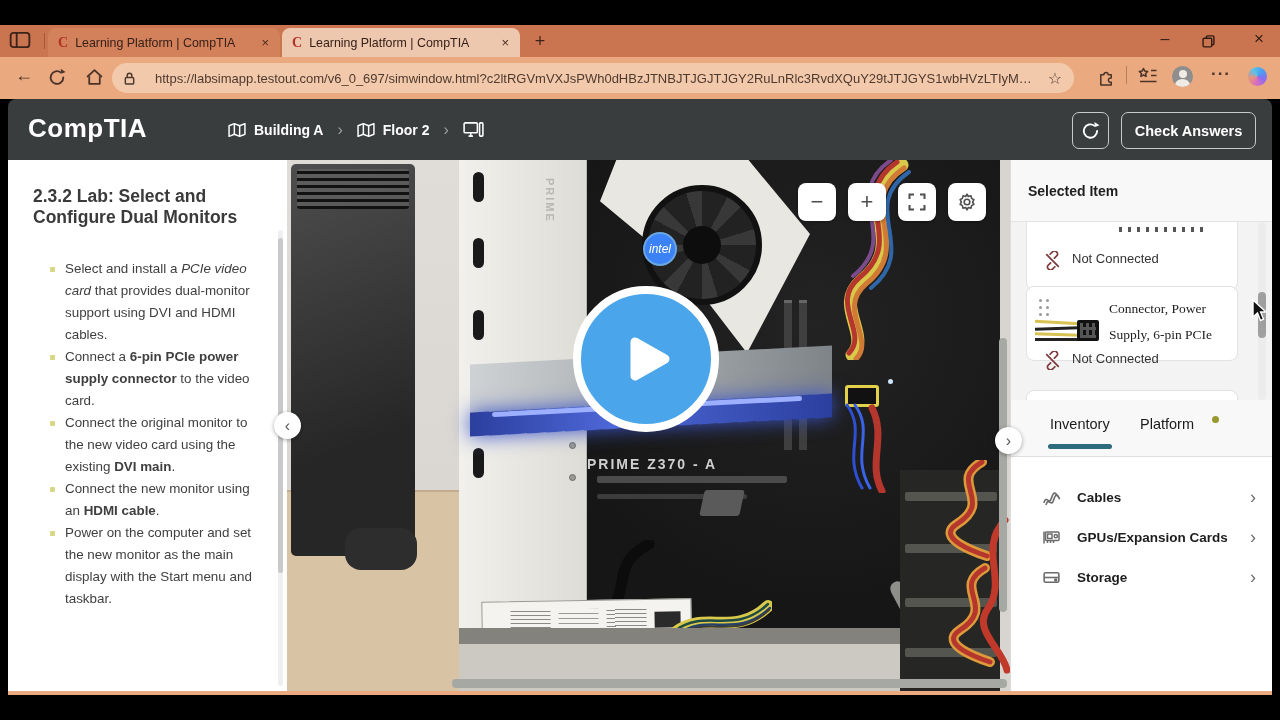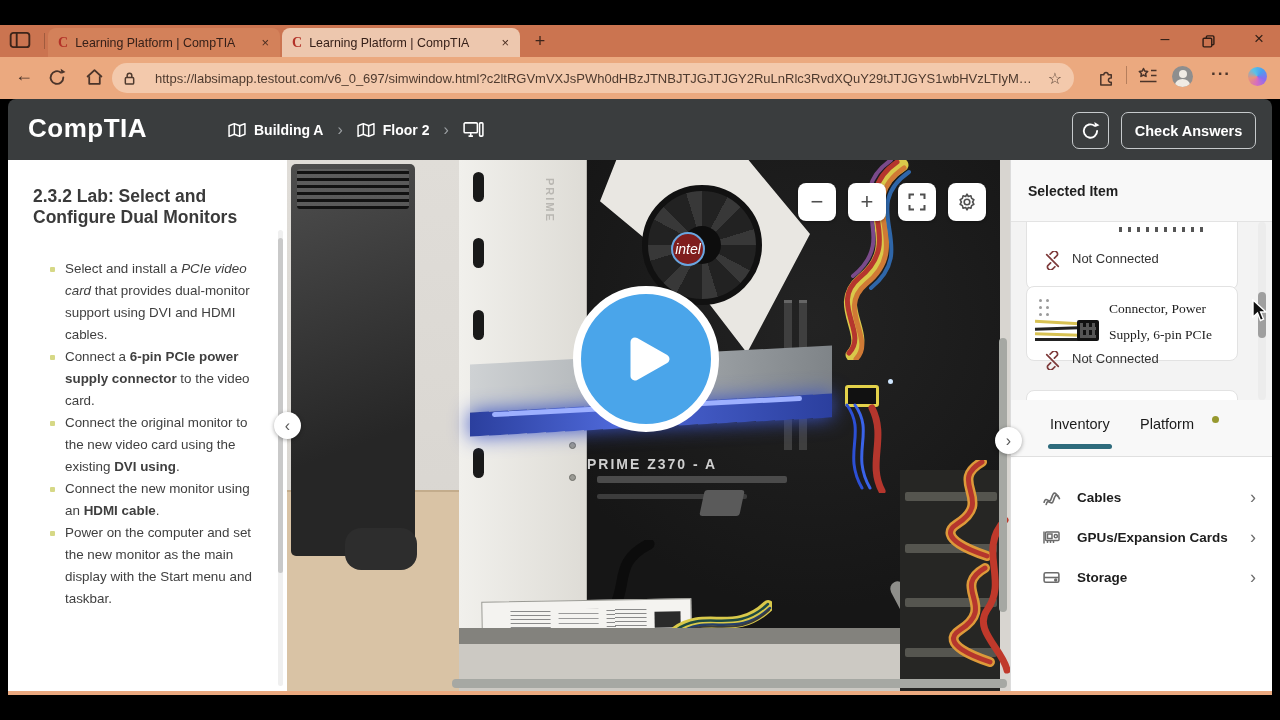--- a/index.html
+++ b/index.html
@@ -187,21 +187,21 @@
         <li>
           <span class="mk"></span>
           <span class="bt"><span>Select and install a </span><span style="font-style: italic;">PCIe video card</span><span> that provides dual-monitor support using DVI and HDMI cables.</span></span>
         </li>
         <li>
           <span class="mk"></span>
           <span class="bt"><span>Connect a </span><span style="font-weight: 700;">6-pin PCIe power supply connector</span><span> to the video card.</span></span>
         </li>
         <li>
           <span class="mk"></span>
-          <span class="bt"><span>Connect the original monitor to the new video card using the existing </span><span style="font-weight: 700;">DVI using</span><span>.</span></span>
+          <span class="bt"><span>Connect the original monitor to the new video card using the existing </span><span style="font-weight: 700;">DVI main</span><span>.</span></span>
         </li>
         <li>
           <span class="mk"></span>
           <span class="bt"><span>Connect the new monitor using an </span><span style="font-weight: 700;">HDMI cable</span><span>.</span></span>
         </li>
         <li>
           <span class="mk"></span>
           <span class="bt"><span>Power on the computer and set the new monitor as the main display with the Start menu and taskbar.</span></span>
         </li>
       </ul>
@@ -229,21 +229,21 @@
     <div class="abs" style="left:282px;top:282px;width:7px;height:7px;border-radius:50%;background:#9a9a94;border:1px solid #6e6e68;"></div>
     <div class="abs" style="left:282px;top:314px;width:7px;height:7px;border-radius:50%;background:#9a9a94;border:1px solid #6e6e68;"></div>
     <div class="abs" style="left:253px;top:18px;width:16px;height:70px;color:#b9b7b2;font-size:11px;font-weight:700;letter-spacing:2px;writing-mode:vertical-rl;">PRIME</div>
 
     <div class="abs" style="left:300px;top:0;width:413px;height:468px;background:radial-gradient(circle at 55% 35%,#232323,#161616 75%);"></div>
 
     <div class="abs" style="left:313px;top:-12px;width:210px;height:205px;background:#e9e7e2;clip-path:polygon(28% 0,66% 0,100% 42%,70% 100%,40% 60%,0 26%,10% 0);"></div>
 
     <div class="abs" style="left:355px;top:25px;width:120px;height:120px;border-radius:50%;border:6px solid #111;background:repeating-conic-gradient(#222 0 28deg,#383838 28deg 45deg);"></div>
     <div class="abs" style="left:396px;top:66px;width:38px;height:38px;border-radius:50%;background:#0d0d0d;"></div>
-    <div class="abs" style="left:384px;top:72px;width:34px;height:34px;border-radius:50%;background:#7f1d1d;border:2px solid #6aa6e0;display:flex;align-items:center;justify-content:center;color:#fff;font-style:italic;font-size:14px;">intel</div>
+    <div class="abs" style="left:356px;top:72px;width:34px;height:34px;border-radius:50%;background:#3b82f6;border:2px solid #6aa6e0;display:flex;align-items:center;justify-content:center;color:#fff;font-style:italic;font-size:12px;">intel</div>
 
     <div class="abs" style="left:497px;top:140px;width:8px;height:150px;background:#3f3f3f;border-top:3px solid #666;"></div>
     <div class="abs" style="left:512px;top:140px;width:8px;height:150px;background:#3f3f3f;border-top:3px solid #666;"></div>
 
     <div class="abs" style="left:530px;top:0;width:100px;height:200px;">
       <svg width="100" height="200" viewBox="0 0 100 200" fill="none" stroke-linecap="round">
         <path d="M85,5 C30,40 95,80 45,120 C15,145 55,175 35,195" stroke="#d9c94a" stroke-width="13"></path>
         <path d="M80,2 C28,38 92,78 42,118 C12,143 52,173 32,193" stroke="#b5362d" stroke-width="5"></path>
         <path d="M87,8 C35,44 99,84 49,124 C19,149 59,179 39,199" stroke="#d07a35" stroke-width="5"></path>
         <path d="M74,0 C22,36 86,76 36,116" stroke="#7a4a8a" stroke-width="4"></path>

